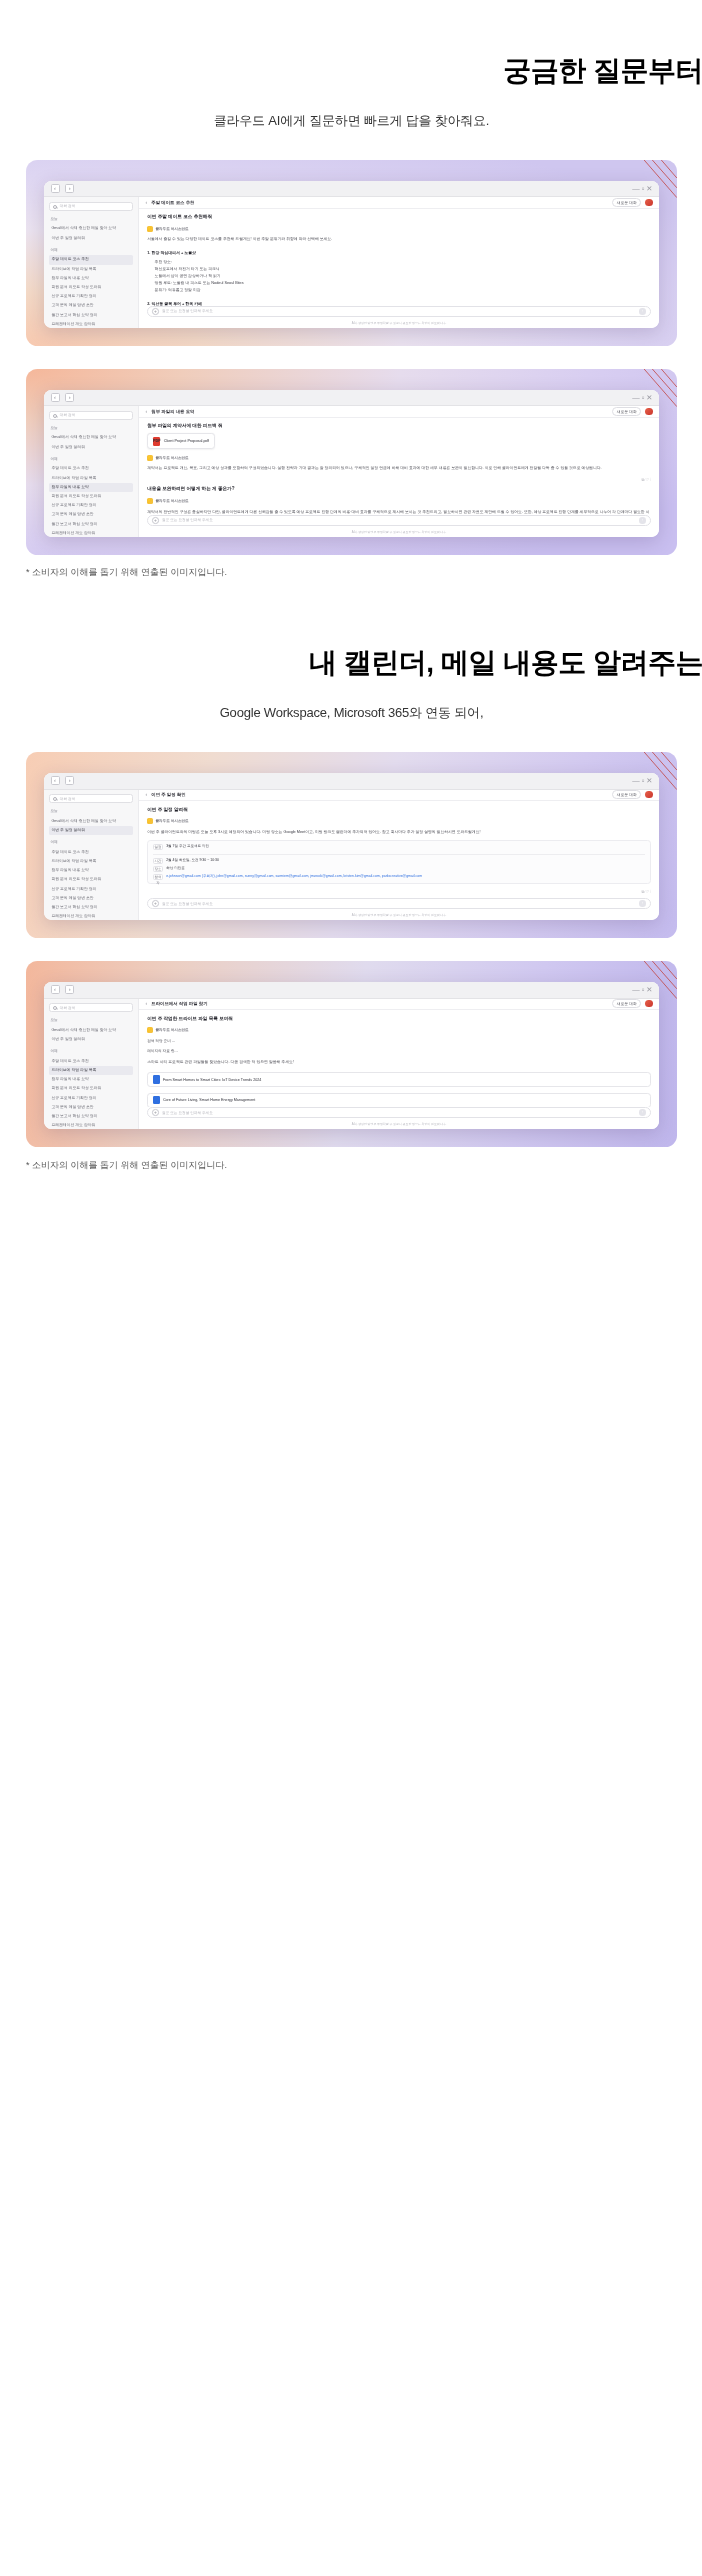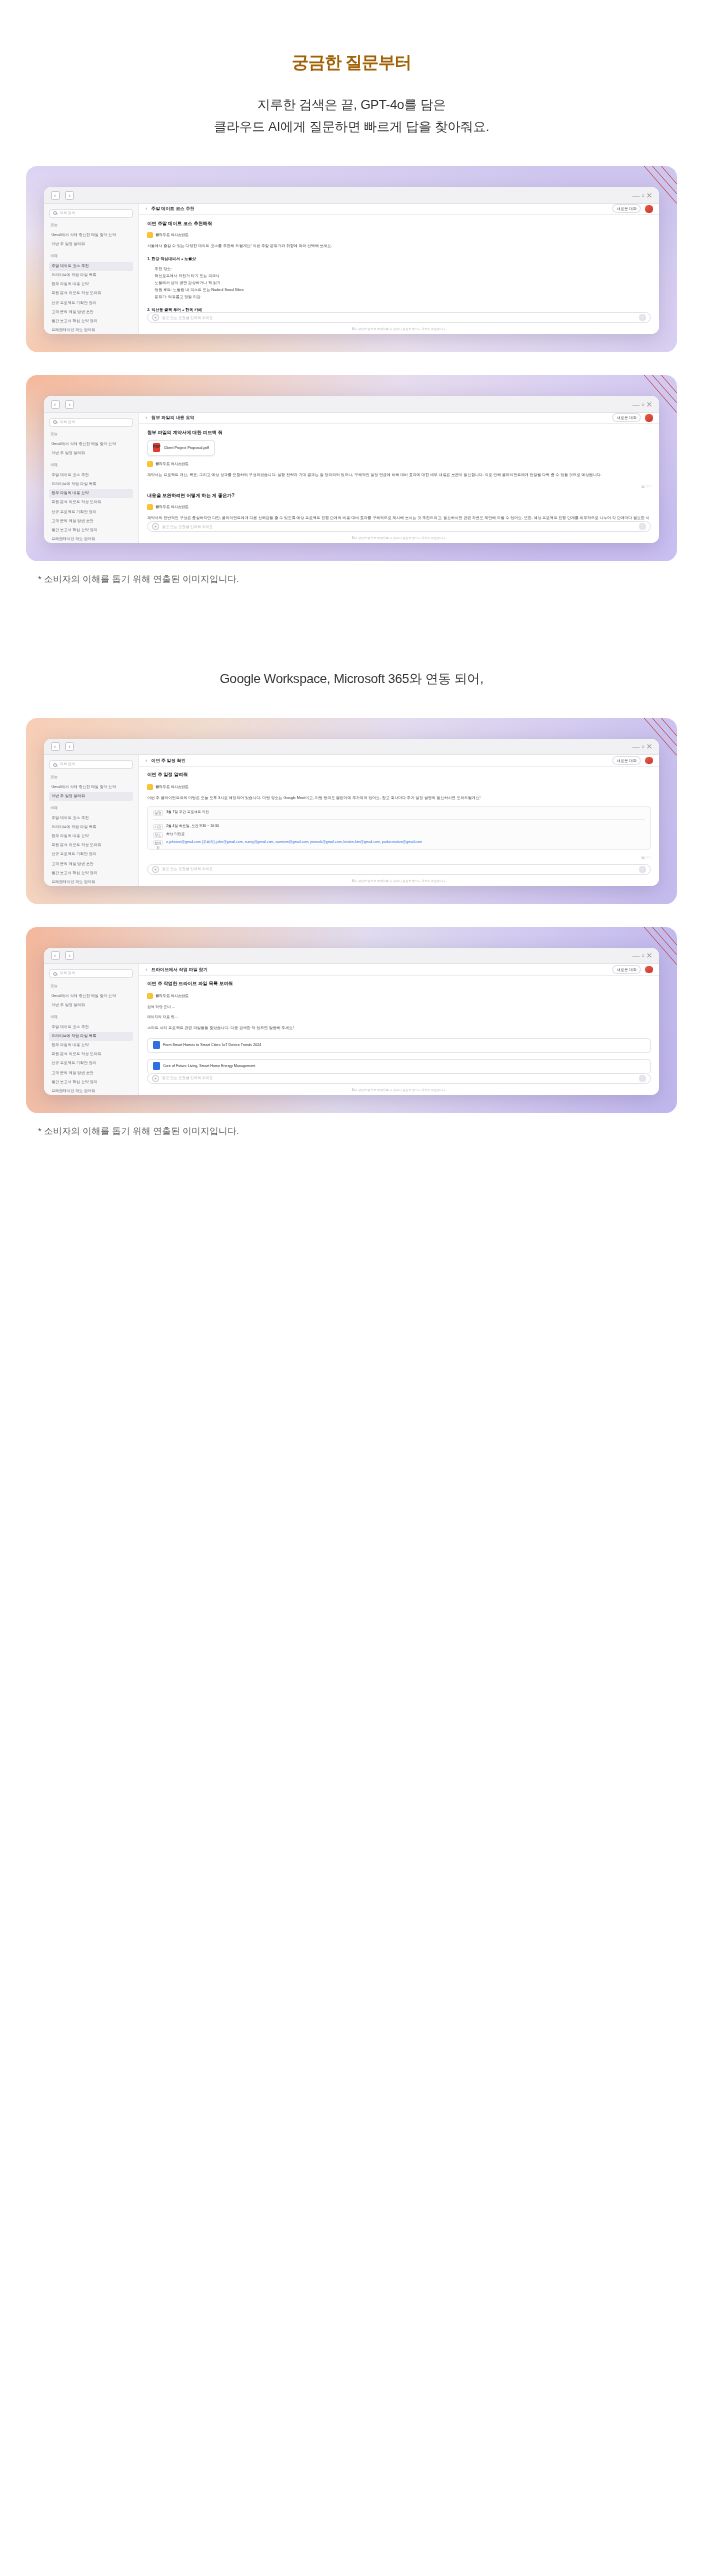--- a/index.html
+++ b/index.html
@@ -8,40 +8,40 @@
     background: #ffffff;
     font-family: "Liberation Sans", sans-serif;
     color: #1a1a1a;
     -webkit-font-smoothing: antialiased;
   }
   .page { width: 703px; position: relative; }
 
   
   .section { padding-top: 51px; }
   .headline {
-    text-align: center;
-    font-size: 17px;
+    text-align: right;
+    font-size: 28px;
     font-weight: 700;
     line-height: 1.45;
     letter-spacing: -0.5px;
-    color: #a16207;
+    color: #000000;
   }
   .subhead {
     text-align: center;
     font-size: 13px;
     line-height: 1.72;
     color: #333;
     margin-top: 18px;
     font-weight: 400;
     letter-spacing: -0.2px;
   }
   .note {
     font-size: 9px;
     color: #555;
-    padding-left: 38px;
+    padding-left: 26px;
     margin-top: 11.4px;
   }
 
   
   .shot-wrap {
     margin: 28px auto 0;
     width: 651px;
     border-radius: 11.4px;
     padding: 21px 18px 18px 18px;
     position: relative;
@@ -291,21 +291,20 @@
 </head>
 <body>
 
 <div class="page">
 
   <div class="section">
     <div class="headline">
       <div>궁금한 질문부터</div>
     </div>
     <div class="subhead">
-      <div>지루한 검색은 끝, GPT-4o를 담은</div>
       <div>클라우드 AI에게 질문하면 빠르게 답을 찾아줘요.</div>
     </div>
 
     <div class="shot-wrap g1" style="height:186px">
       <svg class="corner-lines" viewBox="0 0 150 110">
         <g stroke="#c2403a" stroke-width="1.1" fill="none" opacity="0.85">
           <path d="M110 0 L150 46"></path>
             <path d="M120 0 L150 34"></path>
             <path d="M131 0 L150 22"></path>
         </g>
@@ -455,20 +454,21 @@
           </div>
         </div>
       </div>
     </div>
 
     <div class="note">* 소비자의 이해를 돕기 위해 연출된 이미지입니다.</div>
   </div>
 
   <div class="section" style="padding-top:64px">
     <div class="headline">
+      <div>내 캘린더, 메일 내용도 알려주는</div>
     </div>
     <div class="subhead">
       <div>Google Workspace, Microsoft 365와 연동 되어,</div>
     </div>
 
     <div class="shot-wrap g3" style="height:186px">
       <svg class="corner-lines" viewBox="0 0 150 110">
         <g stroke="#c2403a" stroke-width="1.1" fill="none" opacity="0.85">
           <path d="M110 0 L150 46"></path>
             <path d="M120 0 L150 34"></path>

